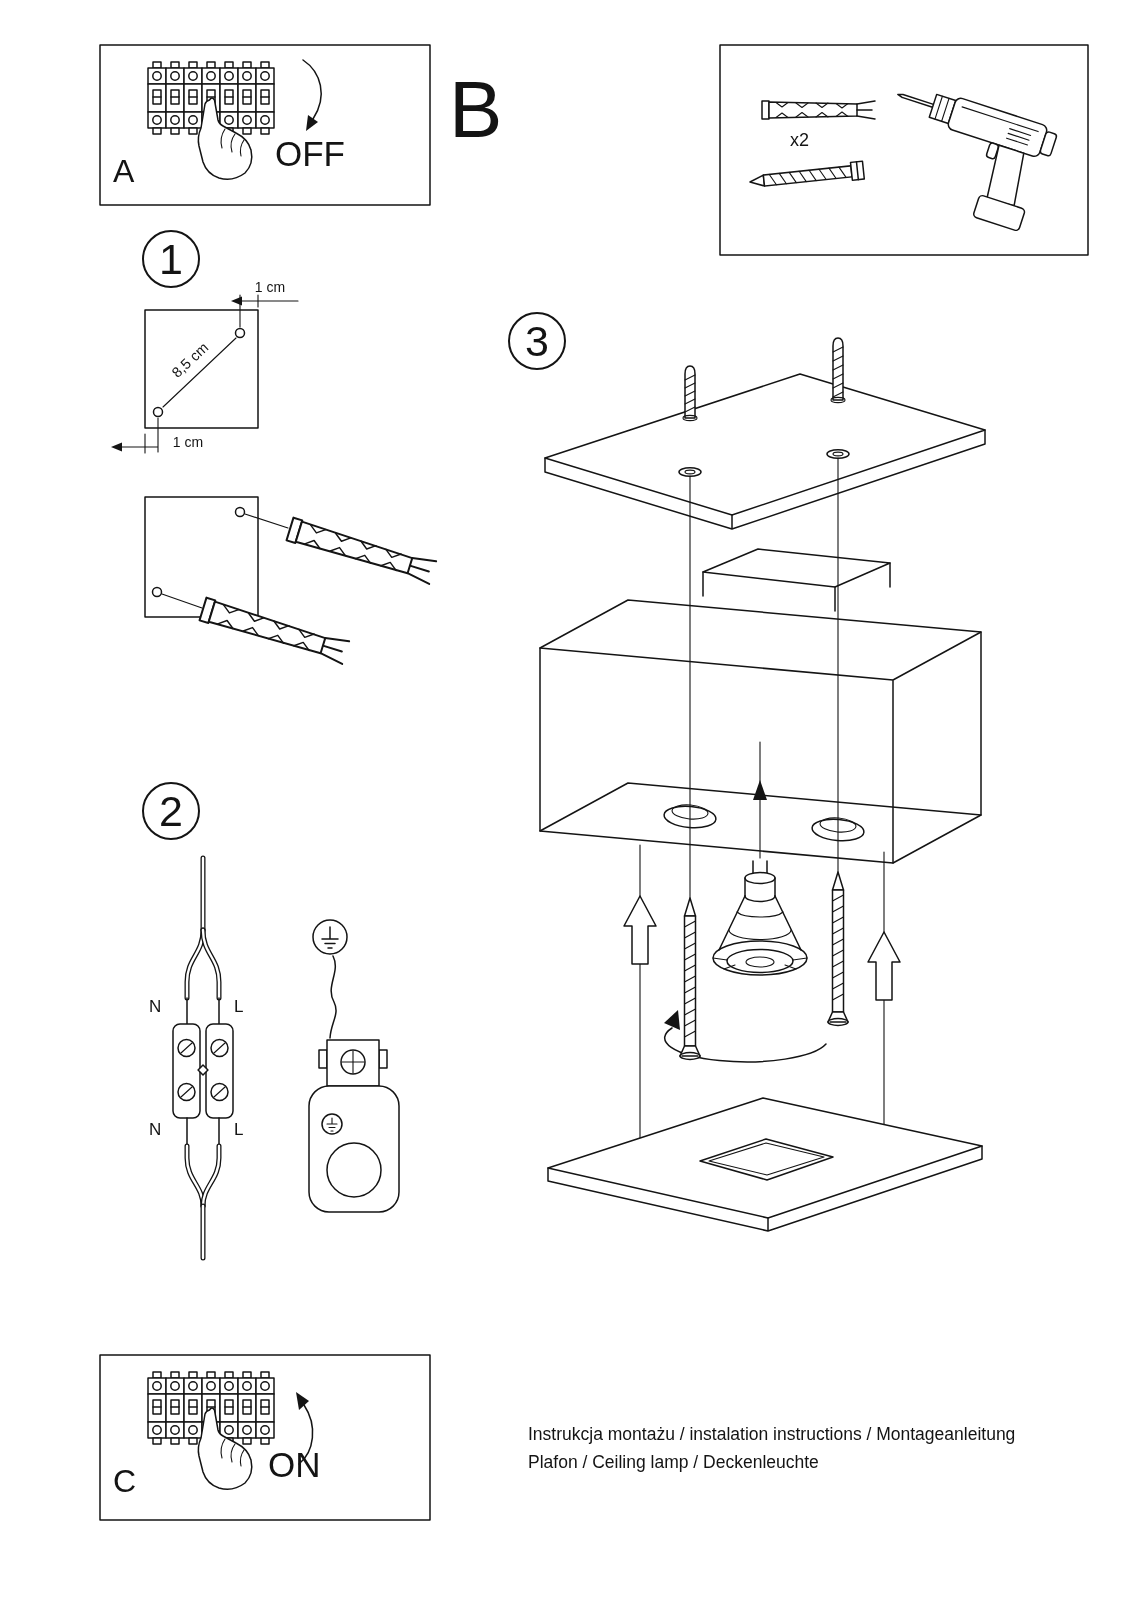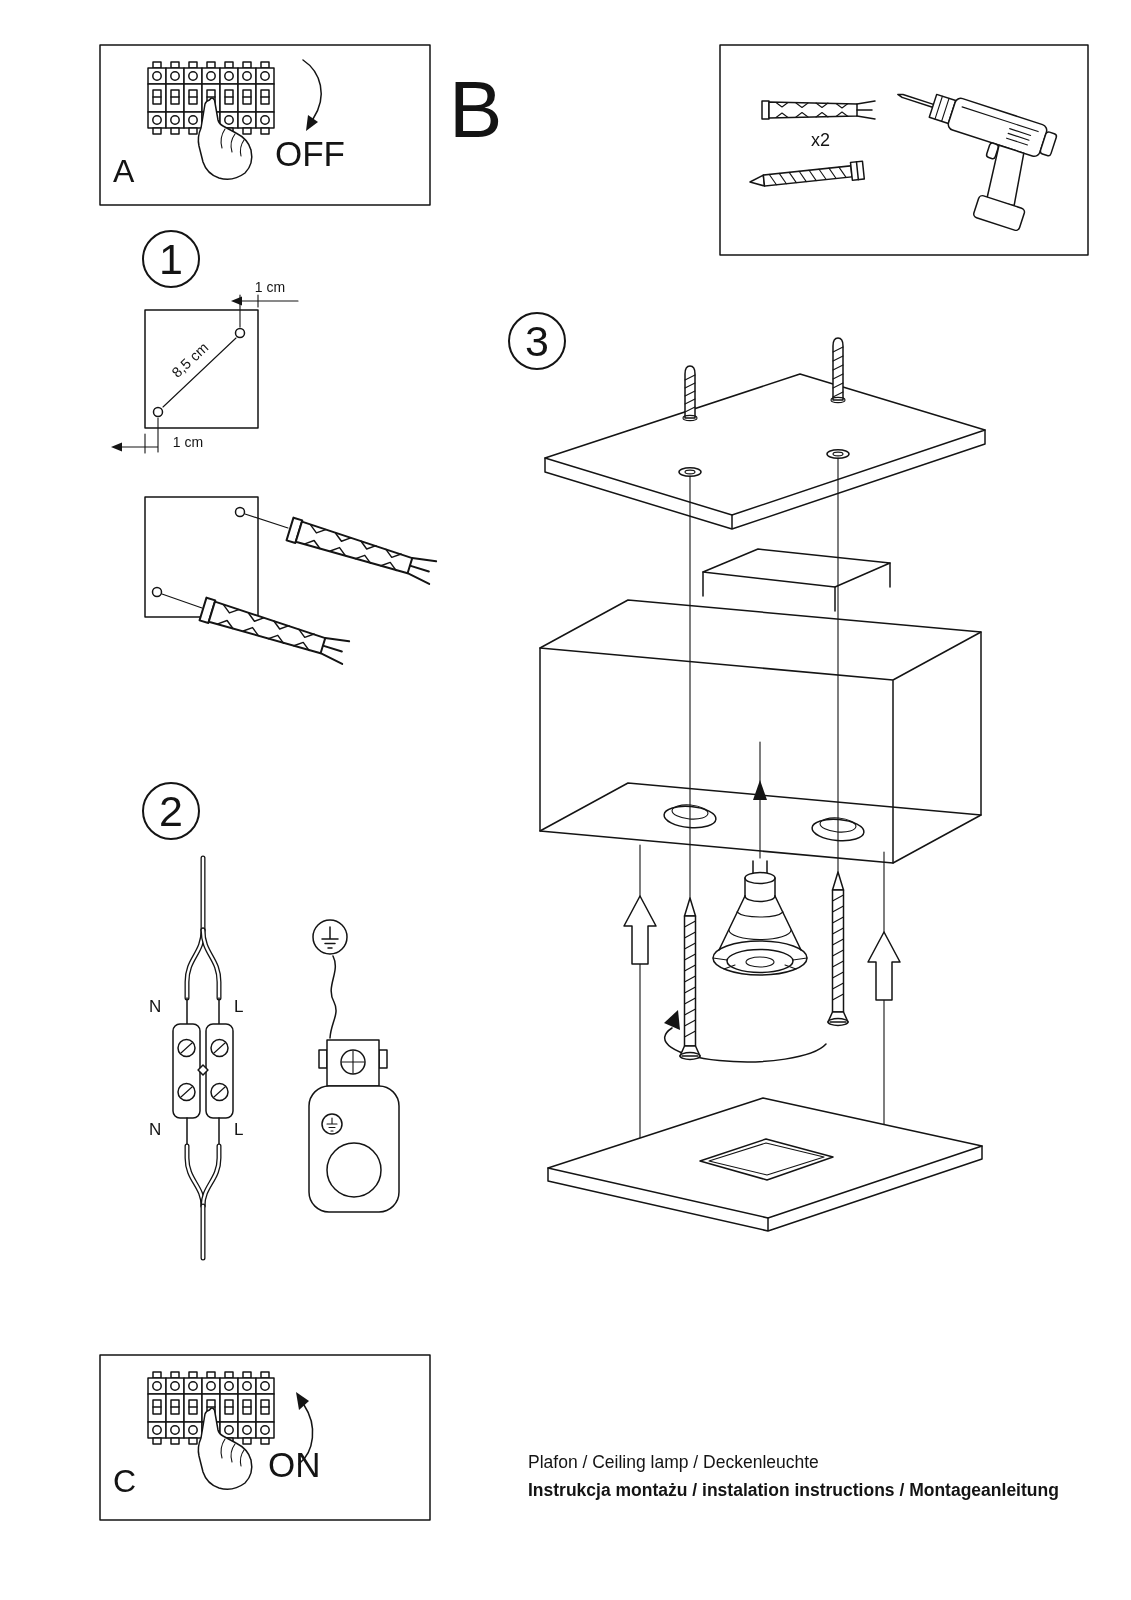--- a/index.html
+++ b/index.html
@@ -16,21 +16,21 @@
   .fb  { fill:#141414; stroke:none; }
   .thin{ stroke-width:1.1; }
   .wire-o { fill:none; stroke:#141414; stroke-width:5;   stroke-linecap:round; }
   .wire-i { fill:none; stroke:#ffffff; stroke-width:2.4; stroke-linecap:round; }
 
   
   .t { position:absolute; white-space:nowrap; color:#141414; }
   .panel-label  { font-size:32px; }
   .switch-label { font-size:35px; }
   .big-letter   { font-size:80px; line-height:1; }
-  .qty          { font-size:18px; width:40px; text-align:right; }
+  .qty          { font-size:18px; width:40px; text-align:left; }
   .dim          { font-size:14px; width:60px; text-align:center; }
   .dim-rot      { font-size:14.5px; width:80px; text-align:center; transform:rotate(-43deg); }
   .wire-label   { font-size:17px; }
   .footer-line  { font-size:17.5px; }
   .circle-num {
     position:absolute; width:58px; height:58px; border:2.4px solid #141414;
     border-radius:50%; display:flex; align-items:center; justify-content:center;
     font-size:43px;
   }
 </style>
@@ -307,16 +307,16 @@
   <span>2</span>
 </div>
 <span class="t wire-label" style="left:149px; top:997px;">N</span>
 <span class="t wire-label" style="left:234px; top:997px;">L</span>
 <span class="t wire-label" style="left:149px; top:1120px;">N</span>
 <span class="t wire-label" style="left:234px; top:1120px;">L</span>
 
 <span class="t panel-label" style="left:113px; top:1463px;">C</span>
 <span class="t switch-label" style="left:268px; top:1445px;">ON</span>
 
-<span class="t footer-line" style="left:528px; top:1480px;font-weight:bold;">Instrukcja montażu / instalation instructions / Montageanleitung</span>
+<span class="t footer-line" style="left:528px; top:1424px;">Instrukcja montażu / instalation instructions / Montageanleitung</span>
 <span class="t footer-line" style="left:528px; top:1452px;text-align:right;">Plafon / Ceiling lamp / Deckenleuchte</span>
 
 </div>
 
 </body></html>

